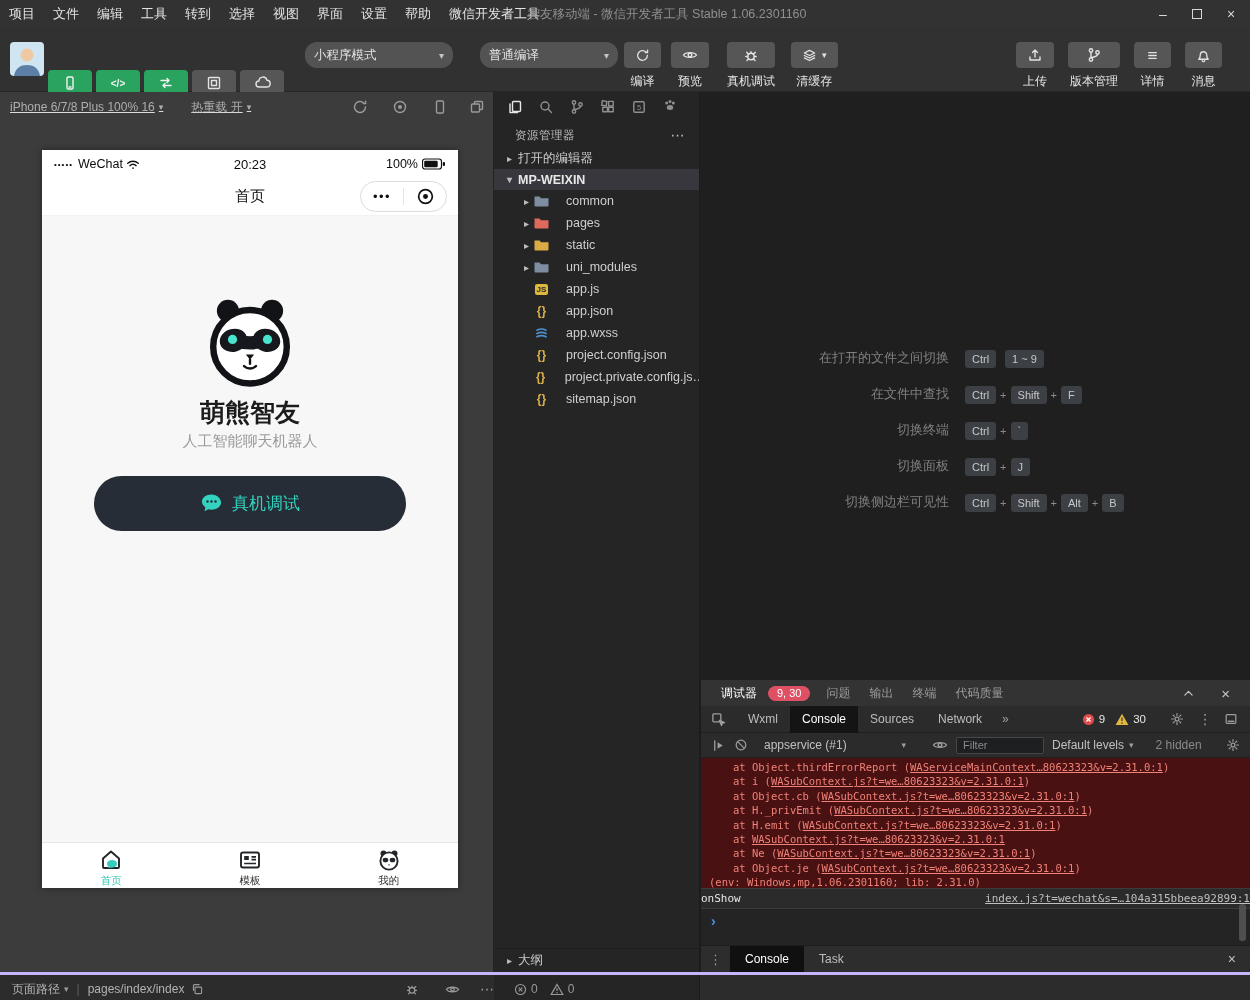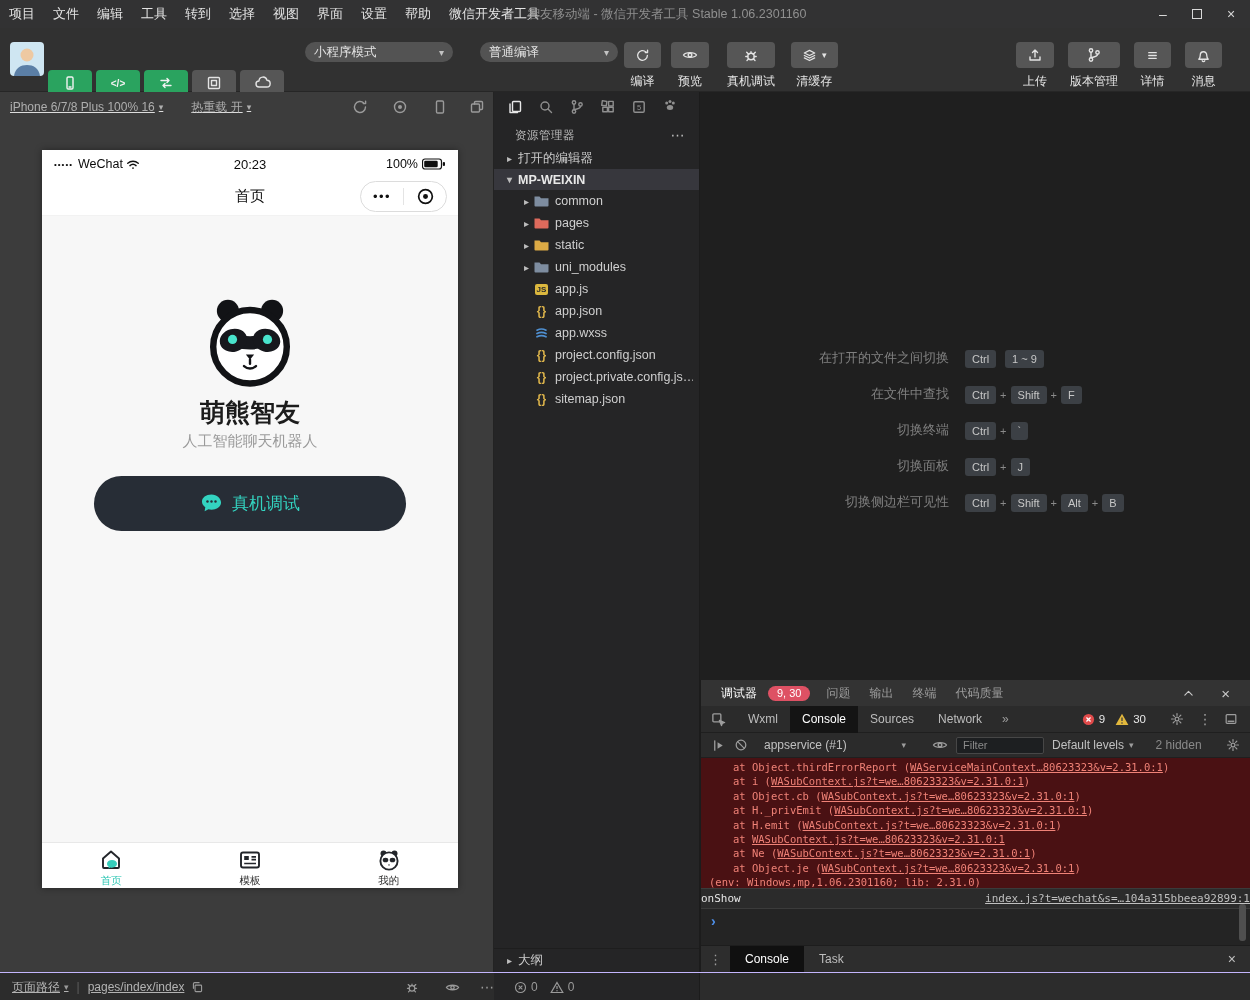--- a/index.html
+++ b/index.html
@@ -17,21 +17,21 @@
   .winbox { width:10px; height:10px; border:1.5px solid #d8d8d8; }
 
   
   #toolbar { position:absolute; left:0; top:28px; width:1250px; height:64px; background:#313131; border-bottom:1px solid #262626; }
   #avatar { position:absolute; left:10px; top:14px; width:34px; height:34px; border-radius:4px; overflow:hidden; }
   .pbtn { width:48px; text-align:center; }
   .pbtn .box { width:44px; height:26px; border-radius:4px; margin:0 auto; display:flex; align-items:center; justify-content:center; color:#f2f2f2; }
   .pbtn.on .box { background:#2aa35f; }
   .pbtn.off .box { background:#565656; color:#e3e3e3; }
   .pbtn .lbl { font-size:12px; color:#e6e6e6; margin-top:5px; white-space:nowrap; }
-  .select { height:20px; background:#535353; border-radius:12px; display:flex; align-items:center; padding:5px 9px; font-size:12.5px; color:#e3e3e3; }
+  .select { height:26px; background:#535353; border-radius:12px; display:flex; align-items:center; padding:5px 9px; font-size:12.5px; color:#e3e3e3; }
   .select .caret { margin-left:auto; color:#c3c3c3; font-size:10px; }
   .abtn { text-align:center; }
   .abtn .box { height:26px; border-radius:4px; background:#565656; display:flex; align-items:center; justify-content:center; color:#e3e3e3; padding:0 11px; }
   .abtn .lbl { font-size:12px; color:#e6e6e6; margin-top:5px; white-space:nowrap; }
 
   
   #simpanel { position:absolute; left:0; top:92px; width:494px; bottom:28px; background:#3c3c3c; border-right:1px solid #232323;text-decoration:underline; }
   #sim-toolbar { height:30px; display:flex; align-items:center; font-size:12px; color:#aeaeae; padding-left:10px; }
   .sim-ic { position:absolute; top:7px; color:#9a9a9a; }
 
@@ -55,21 +55,21 @@
 
   
   #explorer { position:absolute; left:494px; top:92px; width:206px; bottom:28px; background:#252526; border-right:1px solid #1c1c1c; }
   #activity-row { height:30px; display:flex; align-items:center; padding-left:13px; gap:15px; color:#8f8f8f; }
   #explorer-head { height:26px; display:flex; align-items:center; padding:0 14px 0 21px; font-size:11.5px; color:#bcbcbc; letter-spacing:.5px; }
   .sec-row { height:21px; display:flex; align-items:center; font-size:12.5px; color:#cccccc; padding-left:13px; gap:6px; }
   .sec-row.sel { background:#37373d; color:#e8e8e8; font-weight:bold; }
   .tree { position:relative; font-size:12.5px; color:#cfcfcf; }
   .trow { position:absolute; left:0; right:0; height:22px; display:flex; align-items:center; }
   .trow .tw { width:13px; text-align:center; color:#bdbdbd; font-size:10px; margin-left:26px; }
-  .trow .ficon { width:17px; display:flex; justify-content:center; margin-right:5px; }
+  .trow .ficon { width:17px; display:flex; justify-content:center; margin-right:16px; }
   .glyph-ic { font-weight:bold; font-size:10.5px; }
   #outline-row { position:absolute; left:0; bottom:0; right:0; height:24px; display:flex; align-items:center; gap:6px; padding-left:13px; font-size:12.5px; color:#cccccc; border-top:1px solid #1e1e1e; }
 
   
   #editor { position:absolute; left:700px; top:92px; right:0; height:588px; background:#1f1f1f; }
   .sc-row { position:absolute; left:0; height:36px; display:flex; align-items:center; }
   .sc-label { width:263px; text-align:right; padding-right:14px; font-size:13px; color:#808080; }
   .kbd { display:inline-block; background:#3c4045; border-radius:3px; padding:3px 7px; margin:0 2px; font-size:11px; color:#c7c7c7; line-height:12px; }
   .plus { color:#8a8a8a; font-size:11px; margin:0 2px; }
 
@@ -92,21 +92,21 @@
   #onshow-row { position:absolute; left:0; right:0; top:208px; height:21px; background:#2b2b2b; border-top:1px solid #3b3b3b; border-bottom:1px solid #3b3b3b; display:flex; align-items:center; padding:0 0; font-family:"DejaVu Sans Mono",monospace; font-size:11px; color:#e6e6e6; }
   #onshow-link { margin-left:auto; color:#bfbfbf; text-decoration:underline; }
   #prompt-area { position:absolute; left:0; right:0; top:229px; height:36px; background:#242424; }
   #prompt-chevron { position:absolute; left:10px; top:4px; color:#4e8fe8; font-size:14px; font-weight:bold; }
   #dbg-scrollbar { position:absolute; right:4px; top:224px; width:7px; height:37px; background:#4f4f4f; border-radius:3px; }
   #dbg-footer { position:absolute; left:0; right:0; bottom:0; height:27px; background:#2d2d2d; border-top:1px solid #1d1d1d; display:flex; align-items:center; font-size:12px; color:#bdbdbd; }
   .ftab { padding:0 15px; height:27px; display:flex; align-items:center; }
   .ftab.active { background:#101010; color:#fff; }
 
   
-  #statusbar { position:absolute; left:0; bottom:0; width:1250px; height:28px; background:#2c2c2c; border-top:1px solid #c4b5fd; font-size:12px; color:#b3b3b3;text-decoration:underline; }
+  #statusbar { position:absolute; left:0; bottom:0; width:1250px; height:28px; background:#2c2c2c; border-top:3px solid #c4b5fd; font-size:12px; color:#b3b3b3; }
   #sb-explorer-seg { position:absolute; left:494px; top:0; width:206px; height:28px; background:#252526; border-right:1px solid #1c1c1c; display:flex; align-items:center; gap:4px; padding-left:20px; color:#9a9a9a; }
   .sb-ic { color:#9a9a9a; }
 </style>
 </head>
 <body>
 
 <div id="titlebar">
   <span class="menu-item">项目</span>
   <span class="menu-item">文件</span>
   <span class="menu-item">编辑</span>

